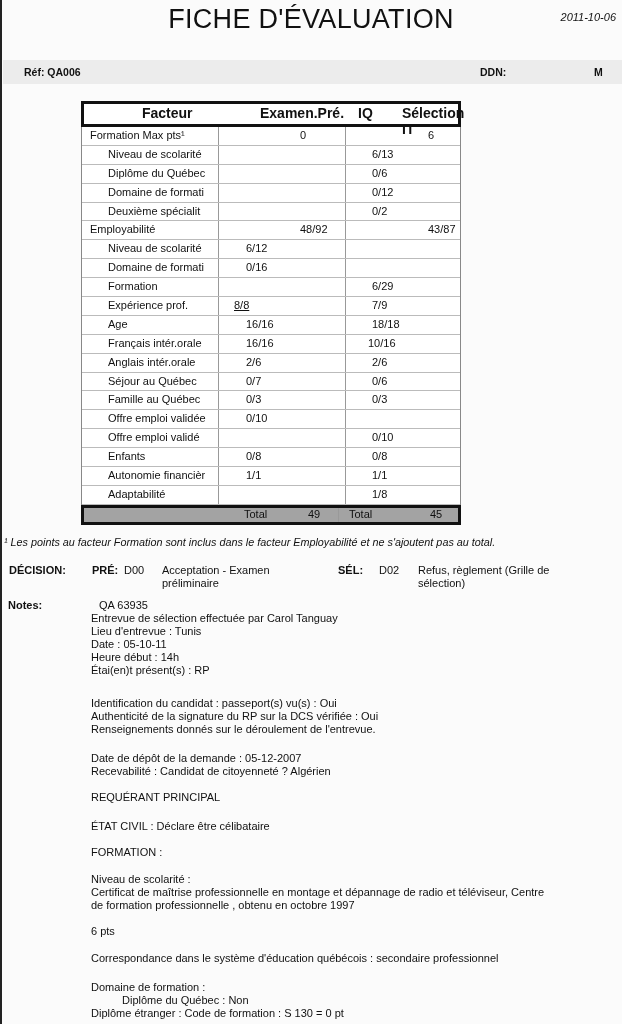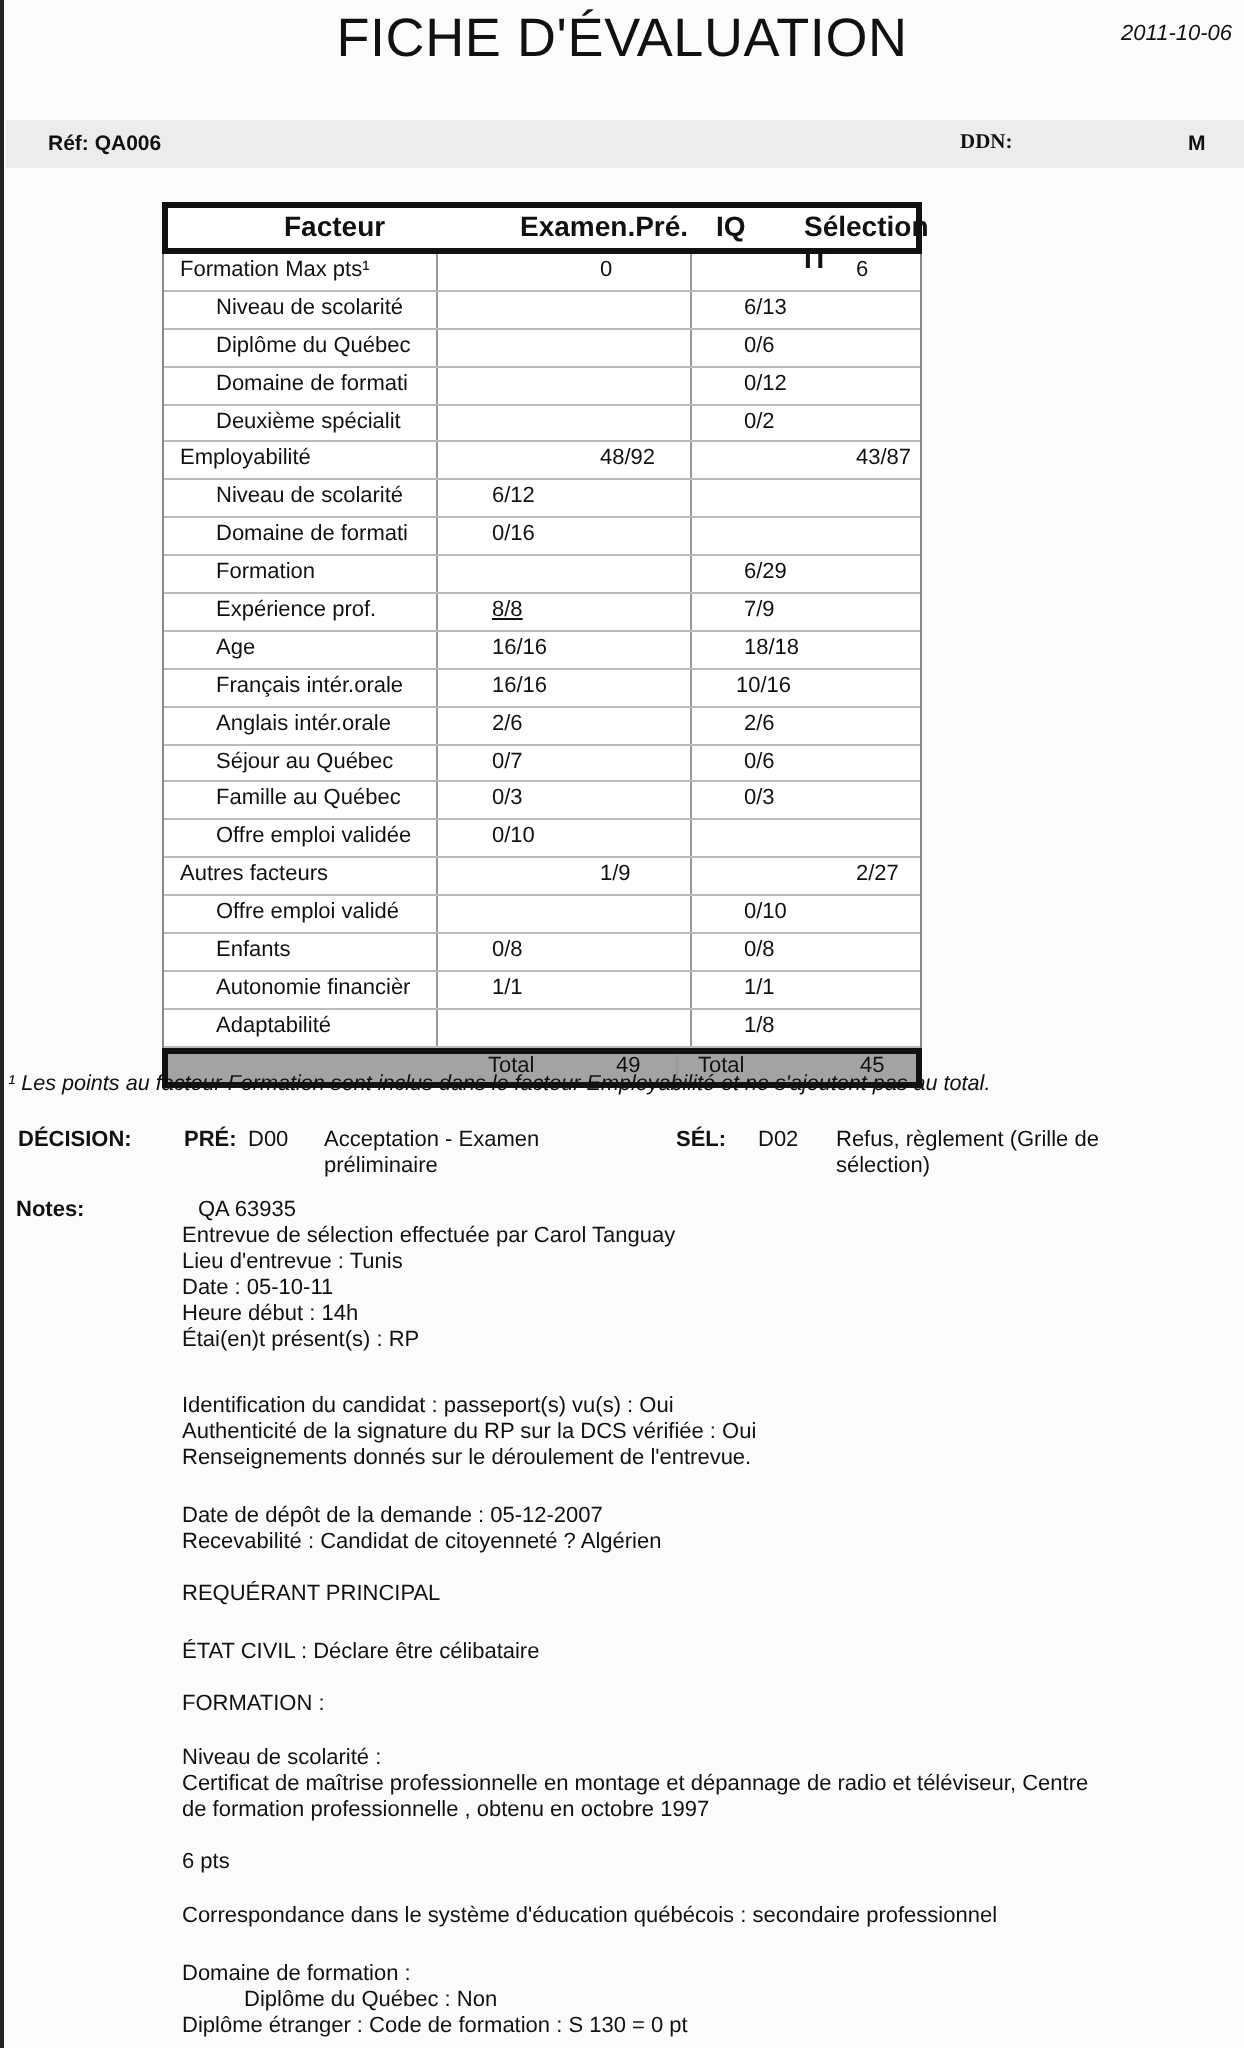--- a/index.html
+++ b/index.html
@@ -8,21 +8,21 @@
     background:#fbfbfb;
     font-family:"Liberation Sans", sans-serif;
     color:#111;
   }
   .page-edge { position:absolute; left:0; top:0; width:2px; height:1024px; background:#222; }
   .title { position:absolute; left:0; width:622px; top:4px; text-align:center;
     font-size:27px; letter-spacing:0.3px; font-weight:normal; }
   .doc-date { position:absolute; right:6px; top:11px; font-size:11px; font-style:italic; }
   .ref-band { position:absolute; left:3px; top:60px; width:619px; height:24px; background:#ececec; }
   .ref { position:absolute; left:24px; top:66px; font-size:10.5px; font-weight:bold; }
-  .ddn { position:absolute; left:480px; top:66px; font-size:10.5px; font-weight:bold;font-family:Liberation Serif, serif; }
+  .ddn { position:absolute; left:480px; top:66px; font-size:10.5px; font-weight:bold; }
   .sex { position:absolute; left:594px; top:66px; font-size:10.5px; font-weight:bold; }
 
   .grid { position:absolute; left:81px; top:101px; width:380px; }
   .grid-head {
     position:relative; height:20px; border:3px solid #111; background:#fff;
     font-weight:bold; font-size:14px;
   }
   .grid-head span { position:absolute; top:1px;padding-left:44px; }
   .rows { border-left:1px solid #888; border-right:1px solid #888; background:#fff; }
   .row { position:relative; height:17.9px; border-bottom:1px solid #bbb; font-size:11px; }
@@ -142,21 +142,21 @@
         <span class="lbl">Formation</span>
         <span style="left: 164px;"></span>
         <span style="left: 218px;"></span>
         <span style="left: 290px;">6/29</span>
         <span style="left: 346px;"></span>
         <span class="c1b"></span>
         <span class="c2b"></span>
       </div>
       <div class="row sub">
         <span class="lbl">Expérience prof.</span>
-        <span style="left: 164px; text-decoration: underline;">8/8</span>
+        <span style="left: 152px; text-decoration: underline;">8/8</span>
         <span style="left: 218px;"></span>
         <span style="left: 290px;">7/9</span>
         <span style="left: 346px;"></span>
         <span class="c1b"></span>
         <span class="c2b"></span>
       </div>
       <div class="row sub">
         <span class="lbl">Age</span>
         <span style="left: 164px;">16/16</span>
         <span style="left: 218px;"></span>
@@ -200,29 +200,20 @@
         <span style="left: 346px;"></span>
         <span class="c1b"></span>
         <span class="c2b"></span>
       </div>
       <div class="row sub">
         <span class="lbl">Offre emploi validée</span>
         <span style="left: 164px;">0/10</span>
         <span style="left: 218px;"></span>
         <span style="left: 290px;"></span>
         <span style="left: 346px;"></span>
-        <span class="c1b"></span>
-        <span class="c2b"></span>
-      </div>
-      <div class="row">
-        <span class="lbl">Autres facteurs</span>
-        <span style="left: 164px;"></span>
-        <span style="left: 218px;">1/9</span>
-        <span style="left: 290px;"></span>
-        <span style="left: 346px;">2/27</span>
         <span class="c1b"></span>
         <span class="c2b"></span>
       </div>
       <div class="row sub">
         <span class="lbl">Offre emploi validé</span>
         <span style="left: 164px;"></span>
         <span style="left: 218px;"></span>
         <span style="left: 290px;">0/10</span>
         <span style="left: 346px;"></span>
         <span class="c1b"></span>

